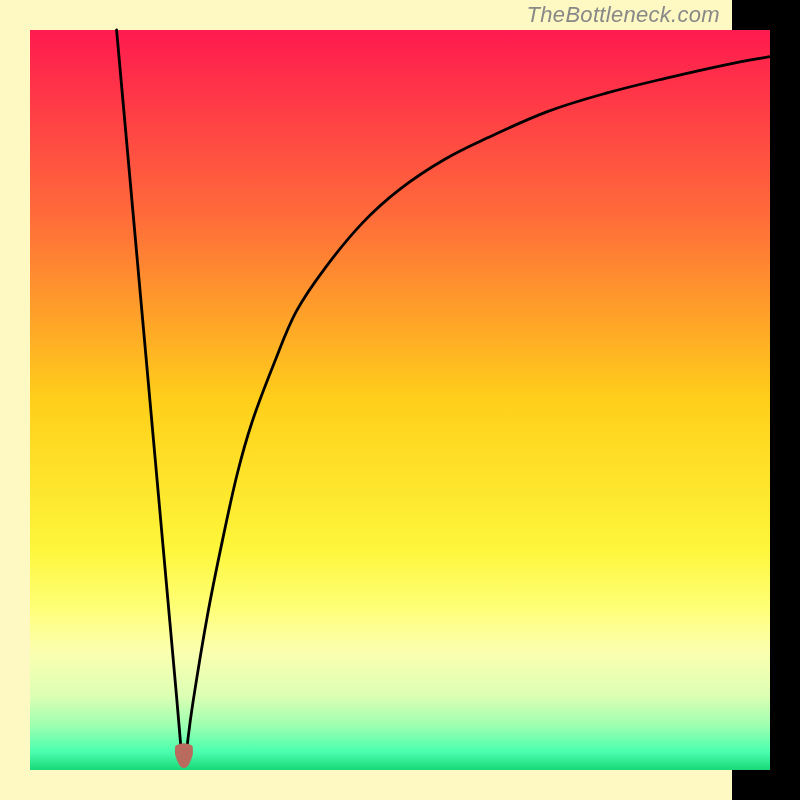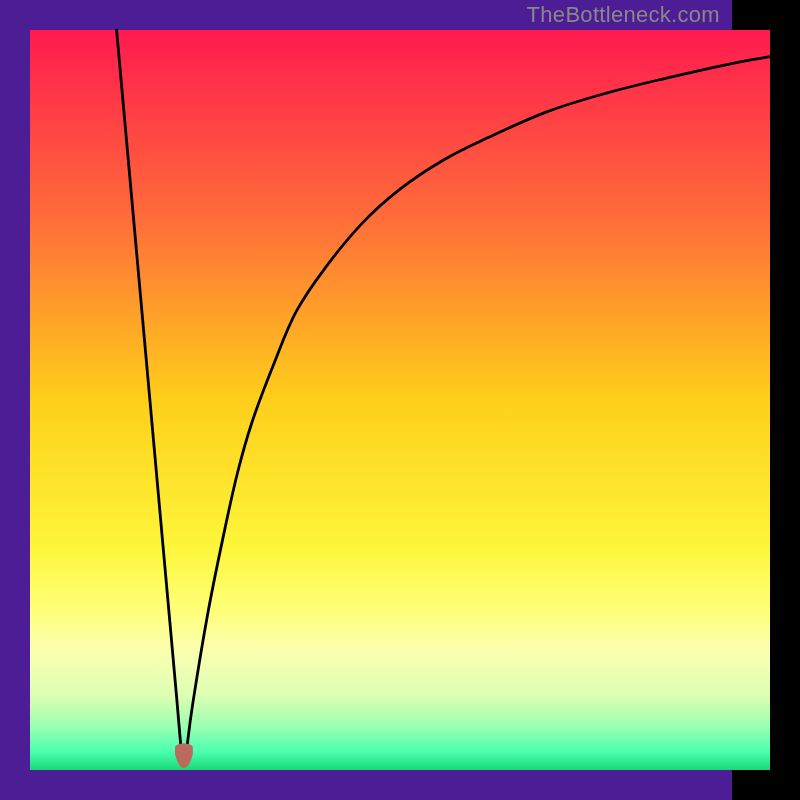--- a/index.html
+++ b/index.html
@@ -7,21 +7,22 @@
     padding: 0;
     width: 800px;
     height: 800px;
     background: #000;
     overflow: hidden;
   }
   .frame {
     position: relative;
     width: 732px;
     height: 800px;
-    background: #4c1d95;
+    background: #fef9c3;
+    font-style: italic;
   }
   .watermark {
     position: absolute;
     top: 2px;
     right: 12px;
     color: #888;
     font-family: Arial, Helvetica, sans-serif;
     font-size: 22px;
     letter-spacing: 0.3px;
     user-select: none;

